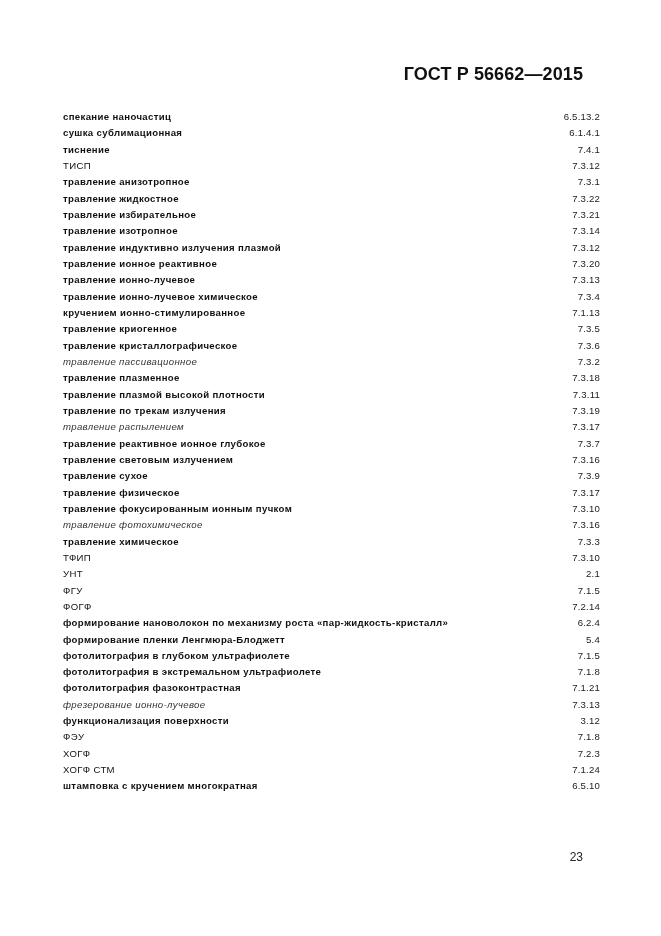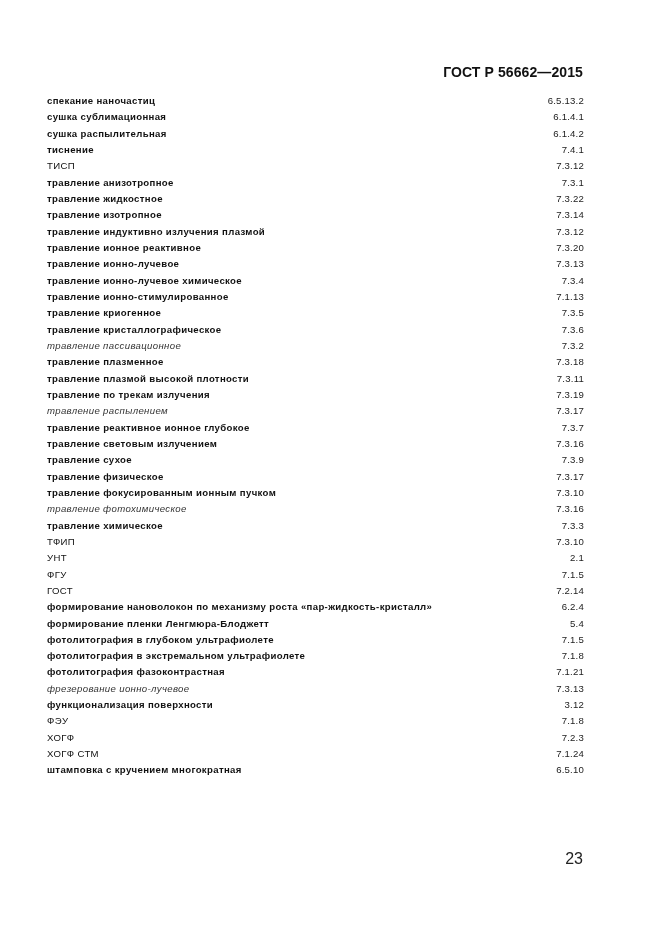--- a/index.html
+++ b/index.html
@@ -12,30 +12,30 @@
       height: 936px;
       position: relative;
       overflow: hidden;
       font-family: "Liberation Sans", sans-serif;
       color: #111111;
     }
     .header {
       position: absolute;
       top: 64px;
       right: 78px;
-      font-size: 14px;
+      font-size: 18px;
       font-weight: bold;
       letter-spacing: 0.1px;
     }
     .index-list {
       position: absolute;
       top: 93px;
       left: 47px;
       width: 537px;
-      margin: 0;
+      margin: 16px;
       padding: 0;
       list-style: none;
     }
     .row {
       display: flex;
       justify-content: space-between;
       align-items: baseline;
       height: 16.33px;
       line-height: 16.33px;
       font-size: 9.6px;
@@ -50,80 +50,80 @@
     .ref {
       white-space: nowrap;
       font-weight: normal;
       color: #222222;
       letter-spacing: 0.2px;
     }
     .page-number {
       position: absolute;
       top: 850px;
       right: 78px;
-      font-size: 16px;
+      font-size: 12px;
       color: #222222;
     }
   </style>
 </head>
 <body>
 
 <div class="header">ГОСТ Р 56662—2015</div>
 
 <ul class="index-list" id="index-list">
     <li class="row">
       <span class="term bold">спекание наночастиц</span>
       <span class="ref">6.5.13.2</span>
     </li>
     <li class="row">
       <span class="term bold">сушка сублимационная</span>
       <span class="ref">6.1.4.1</span>
     </li>
     <li class="row">
-      <span class="term bold">сушка распылительная</span>
-      <span class="ref">6.1.4.2</span>
-    </li>
-    <li class="row">
       <span class="term bold">тиснение</span>
       <span class="ref">7.4.1</span>
     </li>
     <li class="row">
       <span class="term normal">ТИСП</span>
       <span class="ref">7.3.12</span>
     </li>
     <li class="row">
       <span class="term bold">травление анизотропное</span>
       <span class="ref">7.3.1</span>
     </li>
     <li class="row">
       <span class="term bold">травление жидкостное</span>
       <span class="ref">7.3.22</span>
     </li>
     <li class="row">
+      <span class="term bold">травление избирательное</span>
+      <span class="ref">7.3.21</span>
+    </li>
+    <li class="row">
       <span class="term bold">травление изотропное</span>
       <span class="ref">7.3.14</span>
     </li>
     <li class="row">
       <span class="term bold">травление индуктивно излучения плазмой</span>
       <span class="ref">7.3.12</span>
     </li>
     <li class="row">
       <span class="term bold">травление ионное реактивное</span>
       <span class="ref">7.3.20</span>
     </li>
     <li class="row">
       <span class="term bold">травление ионно-лучевое</span>
       <span class="ref">7.3.13</span>
     </li>
     <li class="row">
       <span class="term bold">травление ионно-лучевое химическое</span>
       <span class="ref">7.3.4</span>
     </li>
     <li class="row">
-      <span class="term bold">травление ионно-стимулированное</span>
+      <span class="term bold">кручением ионно-стимулированное</span>
       <span class="ref">7.1.13</span>
     </li>
     <li class="row">
       <span class="term bold">травление криогенное</span>
       <span class="ref">7.3.5</span>
     </li>
     <li class="row">
       <span class="term bold">травление кристаллографическое</span>
       <span class="ref">7.3.6</span>
     </li>
@@ -181,21 +181,21 @@
     </li>
     <li class="row">
       <span class="term normal">УНТ</span>
       <span class="ref">2.1</span>
     </li>
     <li class="row">
       <span class="term normal">ФГУ</span>
       <span class="ref">7.1.5</span>
     </li>
     <li class="row">
-      <span class="term normal">ГОСТ</span>
+      <span class="term normal">ФОГФ</span>
       <span class="ref">7.2.14</span>
     </li>
     <li class="row">
       <span class="term bold">формирование нановолокон по механизму роста «пар-жидкость-кристалл»</span>
       <span class="ref">6.2.4</span>
     </li>
     <li class="row">
       <span class="term bold">формирование пленки Ленгмюра-Блоджетт</span>
       <span class="ref">5.4</span>
     </li>

